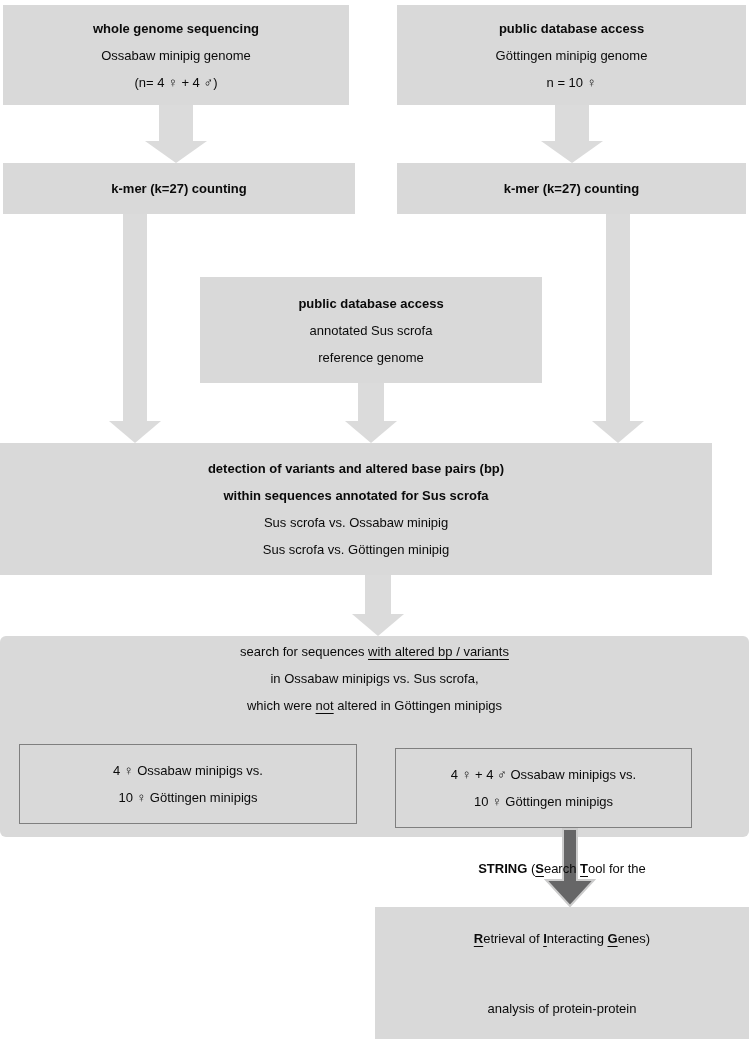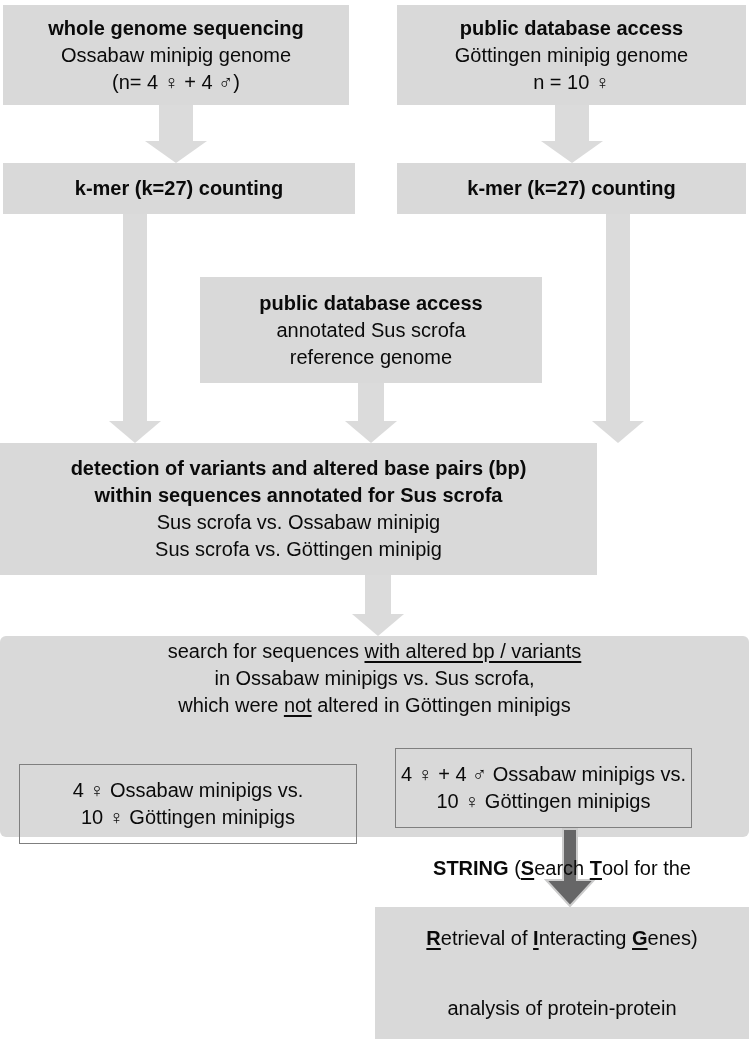--- a/index.html
+++ b/index.html
@@ -8,21 +8,21 @@
     --dark-arrow-fill:#666667;
     --dark-arrow-outline:#cccccc;
     --inner-box-border:#7f7f7f;
     --text:#0a0a0a;
     --bg:#ffffff;
   }
   html,body{margin:0;padding:0;background:var(--bg);}
   .stage{
     position:relative;width:749px;height:1039px;background:var(--bg);
     font-family:"Liberation Sans","DejaVu Sans",sans-serif;
-    font-size:20px;line-height:27px;color:var(--text);
+    font-size:13px;line-height:27px;color:var(--text);
     overflow:hidden;
   }
   .box{
     position:absolute;background:var(--box-fill);
     display:flex;flex-direction:column;justify-content:center;
     text-align:center;
   }
   .line{white-space:nowrap;}
   .bold{font-weight:bold;}
   .it{}
@@ -56,30 +56,30 @@
 
   .a6{left:352px;top:575px;width:52px;height:61px;}
   .a6 .stem{left:13px;width:26px;height:39px;}
   .a6 .head{top:39px;border-left:26px solid transparent;border-right:26px solid transparent;border-top:22px solid var(--arrow-fill);}
 
   .b-top-left{left:3px;top:5px;width:346px;height:100px;}
   .b-top-right{left:397px;top:5px;width:349px;height:100px;}
   .b-kmer-left{left:3px;top:163px;width:352px;height:51px;}
   .b-kmer-right{left:397px;top:163px;width:349px;height:51px;}
   .b-reference{left:200px;top:277px;width:342px;height:106px;}
-  .b-detection{left:0;top:443px;width:597px;height:132px;}
+  .b-detection{left:0;top:443px;width:712px;height:132px;}
   .b-search{left:0;top:636px;width:749px;height:201px;display:block;padding-top:2px;box-sizing:border-box;border-radius:6px;}
   .b-string{left:375px;top:907px;width:374px;height:132px;gap:43px;}
 
   .subbox{
     position:absolute;background:transparent;border:1px solid var(--inner-box-border);
     display:flex;flex-direction:column;justify-content:center;text-align:center;
     box-sizing:border-box;
   }
-  .sub-left{left:19px;top:128px;width:338px;height:80px;}
+  .sub-left{left:19px;top:108px;width:338px;height:80px;}
   .sub-right{left:395px;top:112px;width:297px;height:80px;}
 
   .darrow{position:absolute;left:544px;top:828px;width:52px;height:80px;}
 </style>
 </head>
 <body>
 
 <div class="stage">
 
   <div class="box b-top-left">

